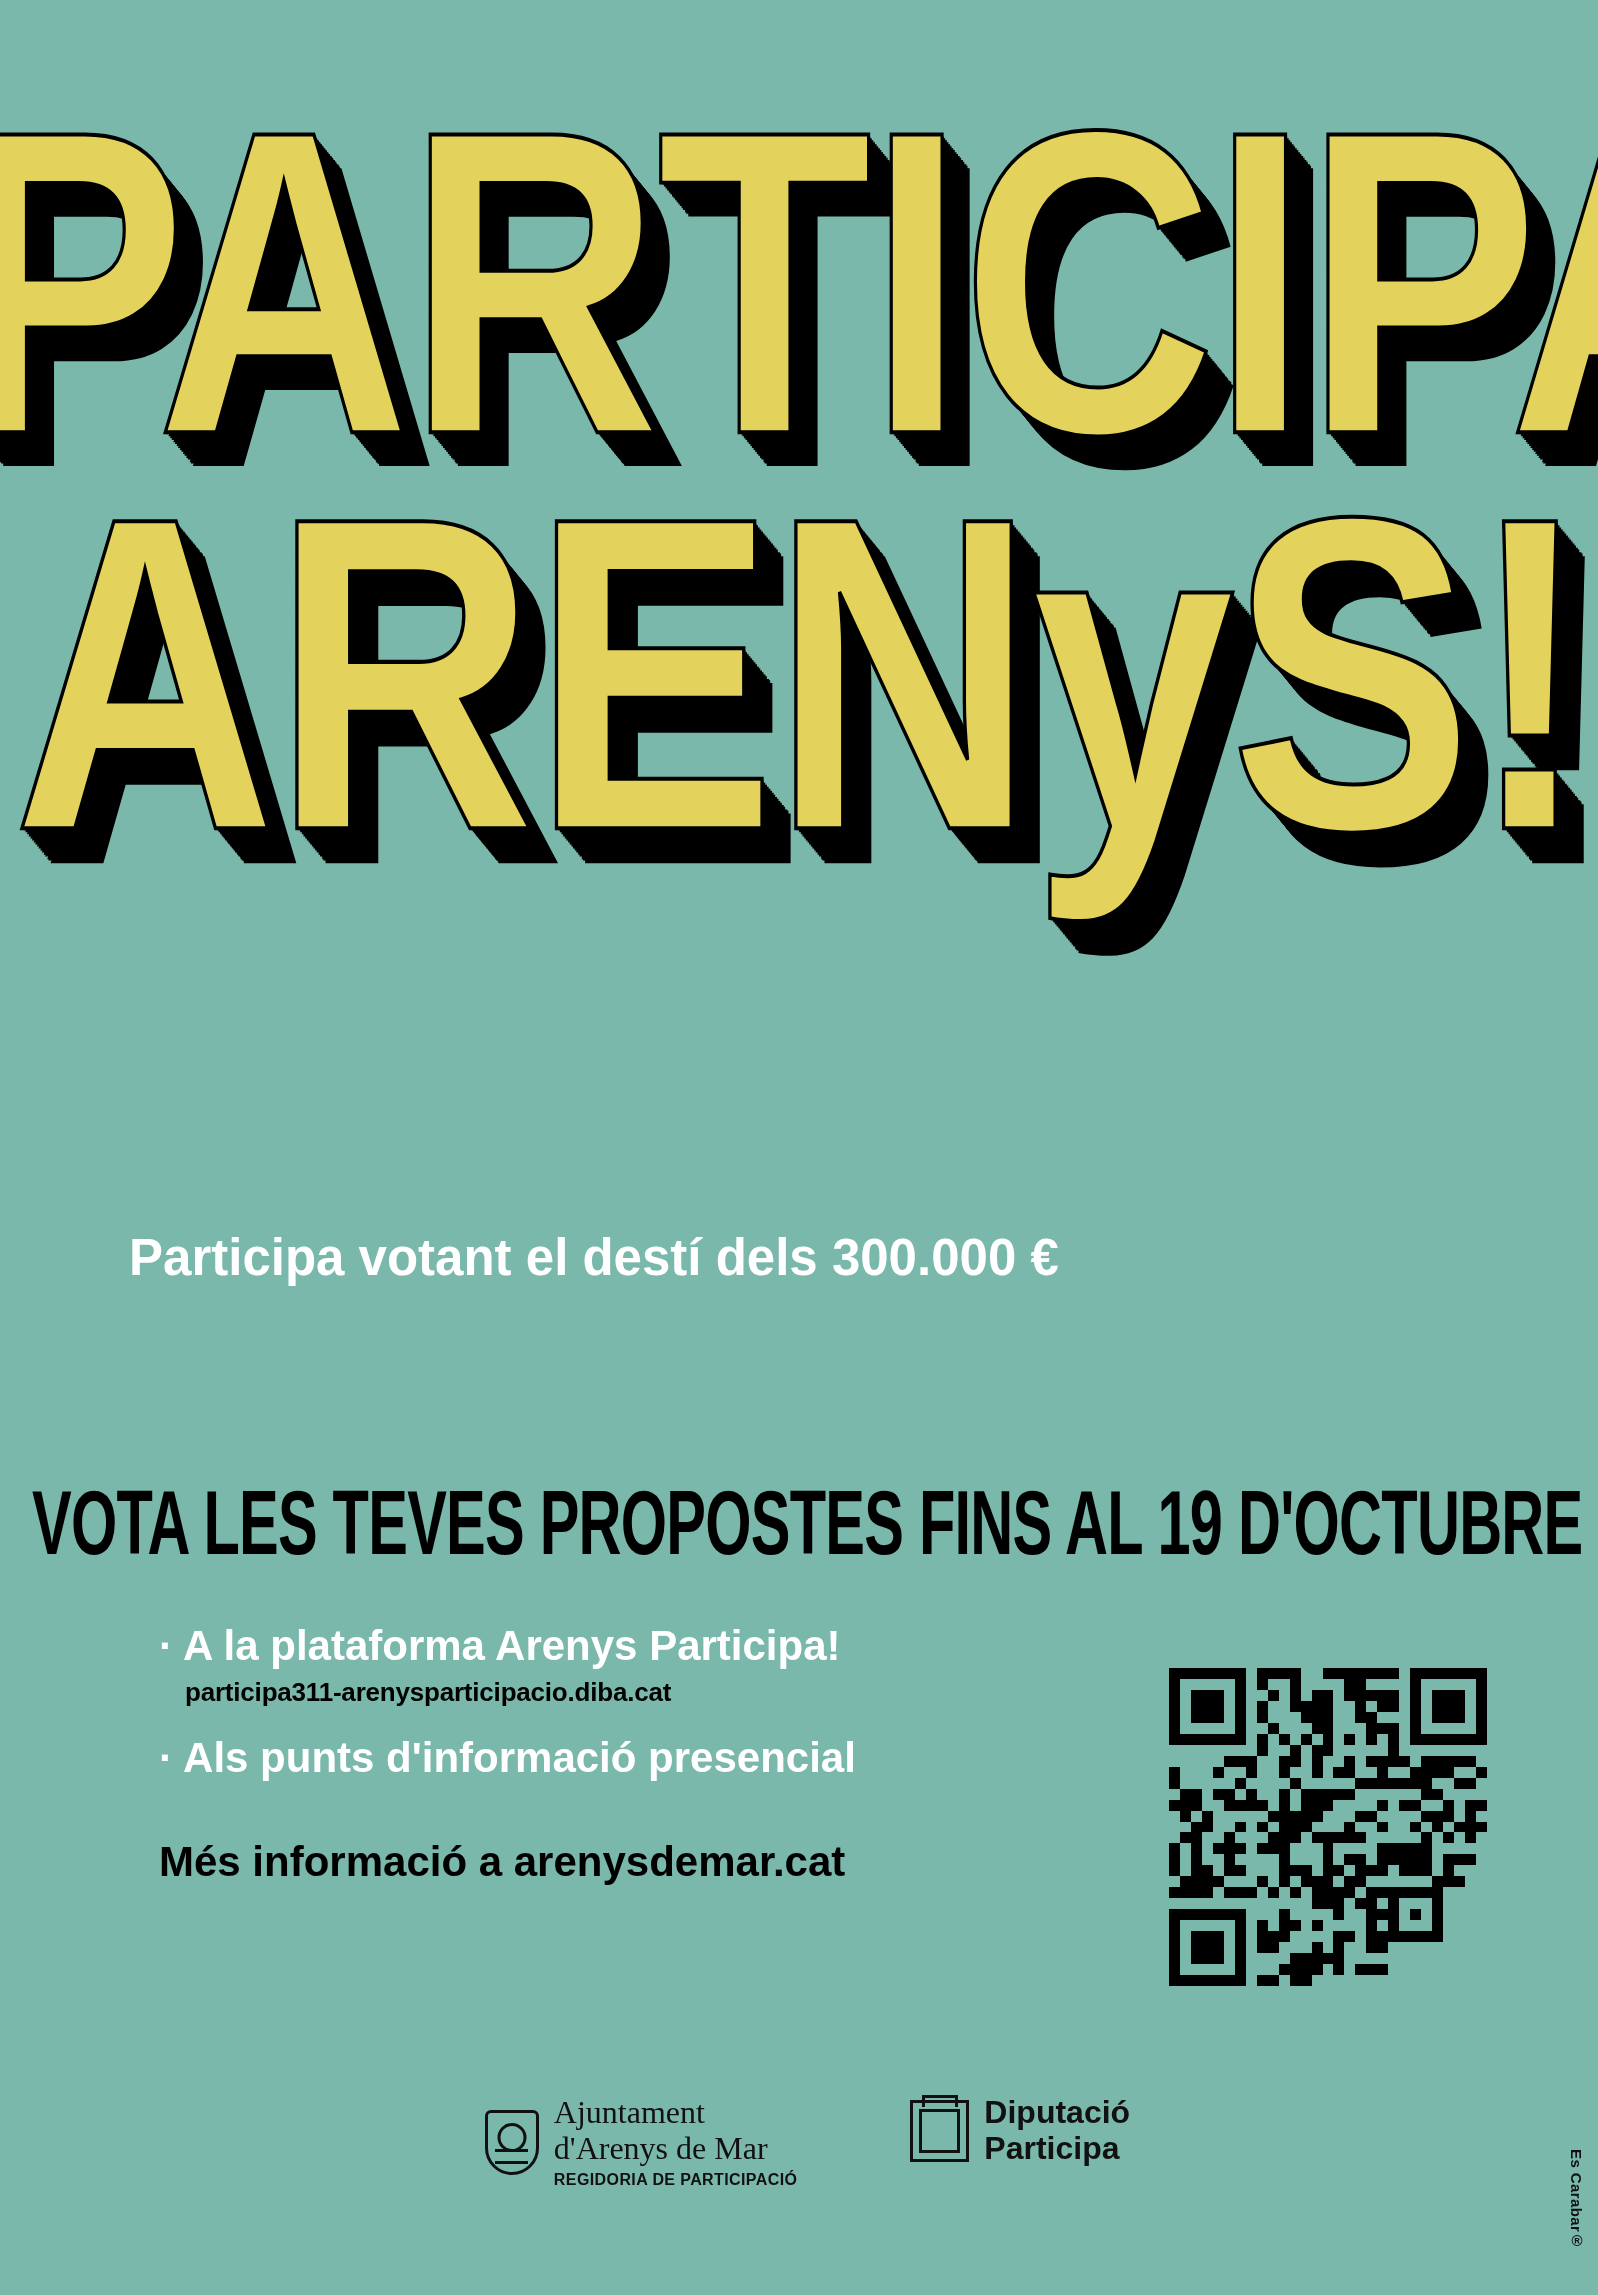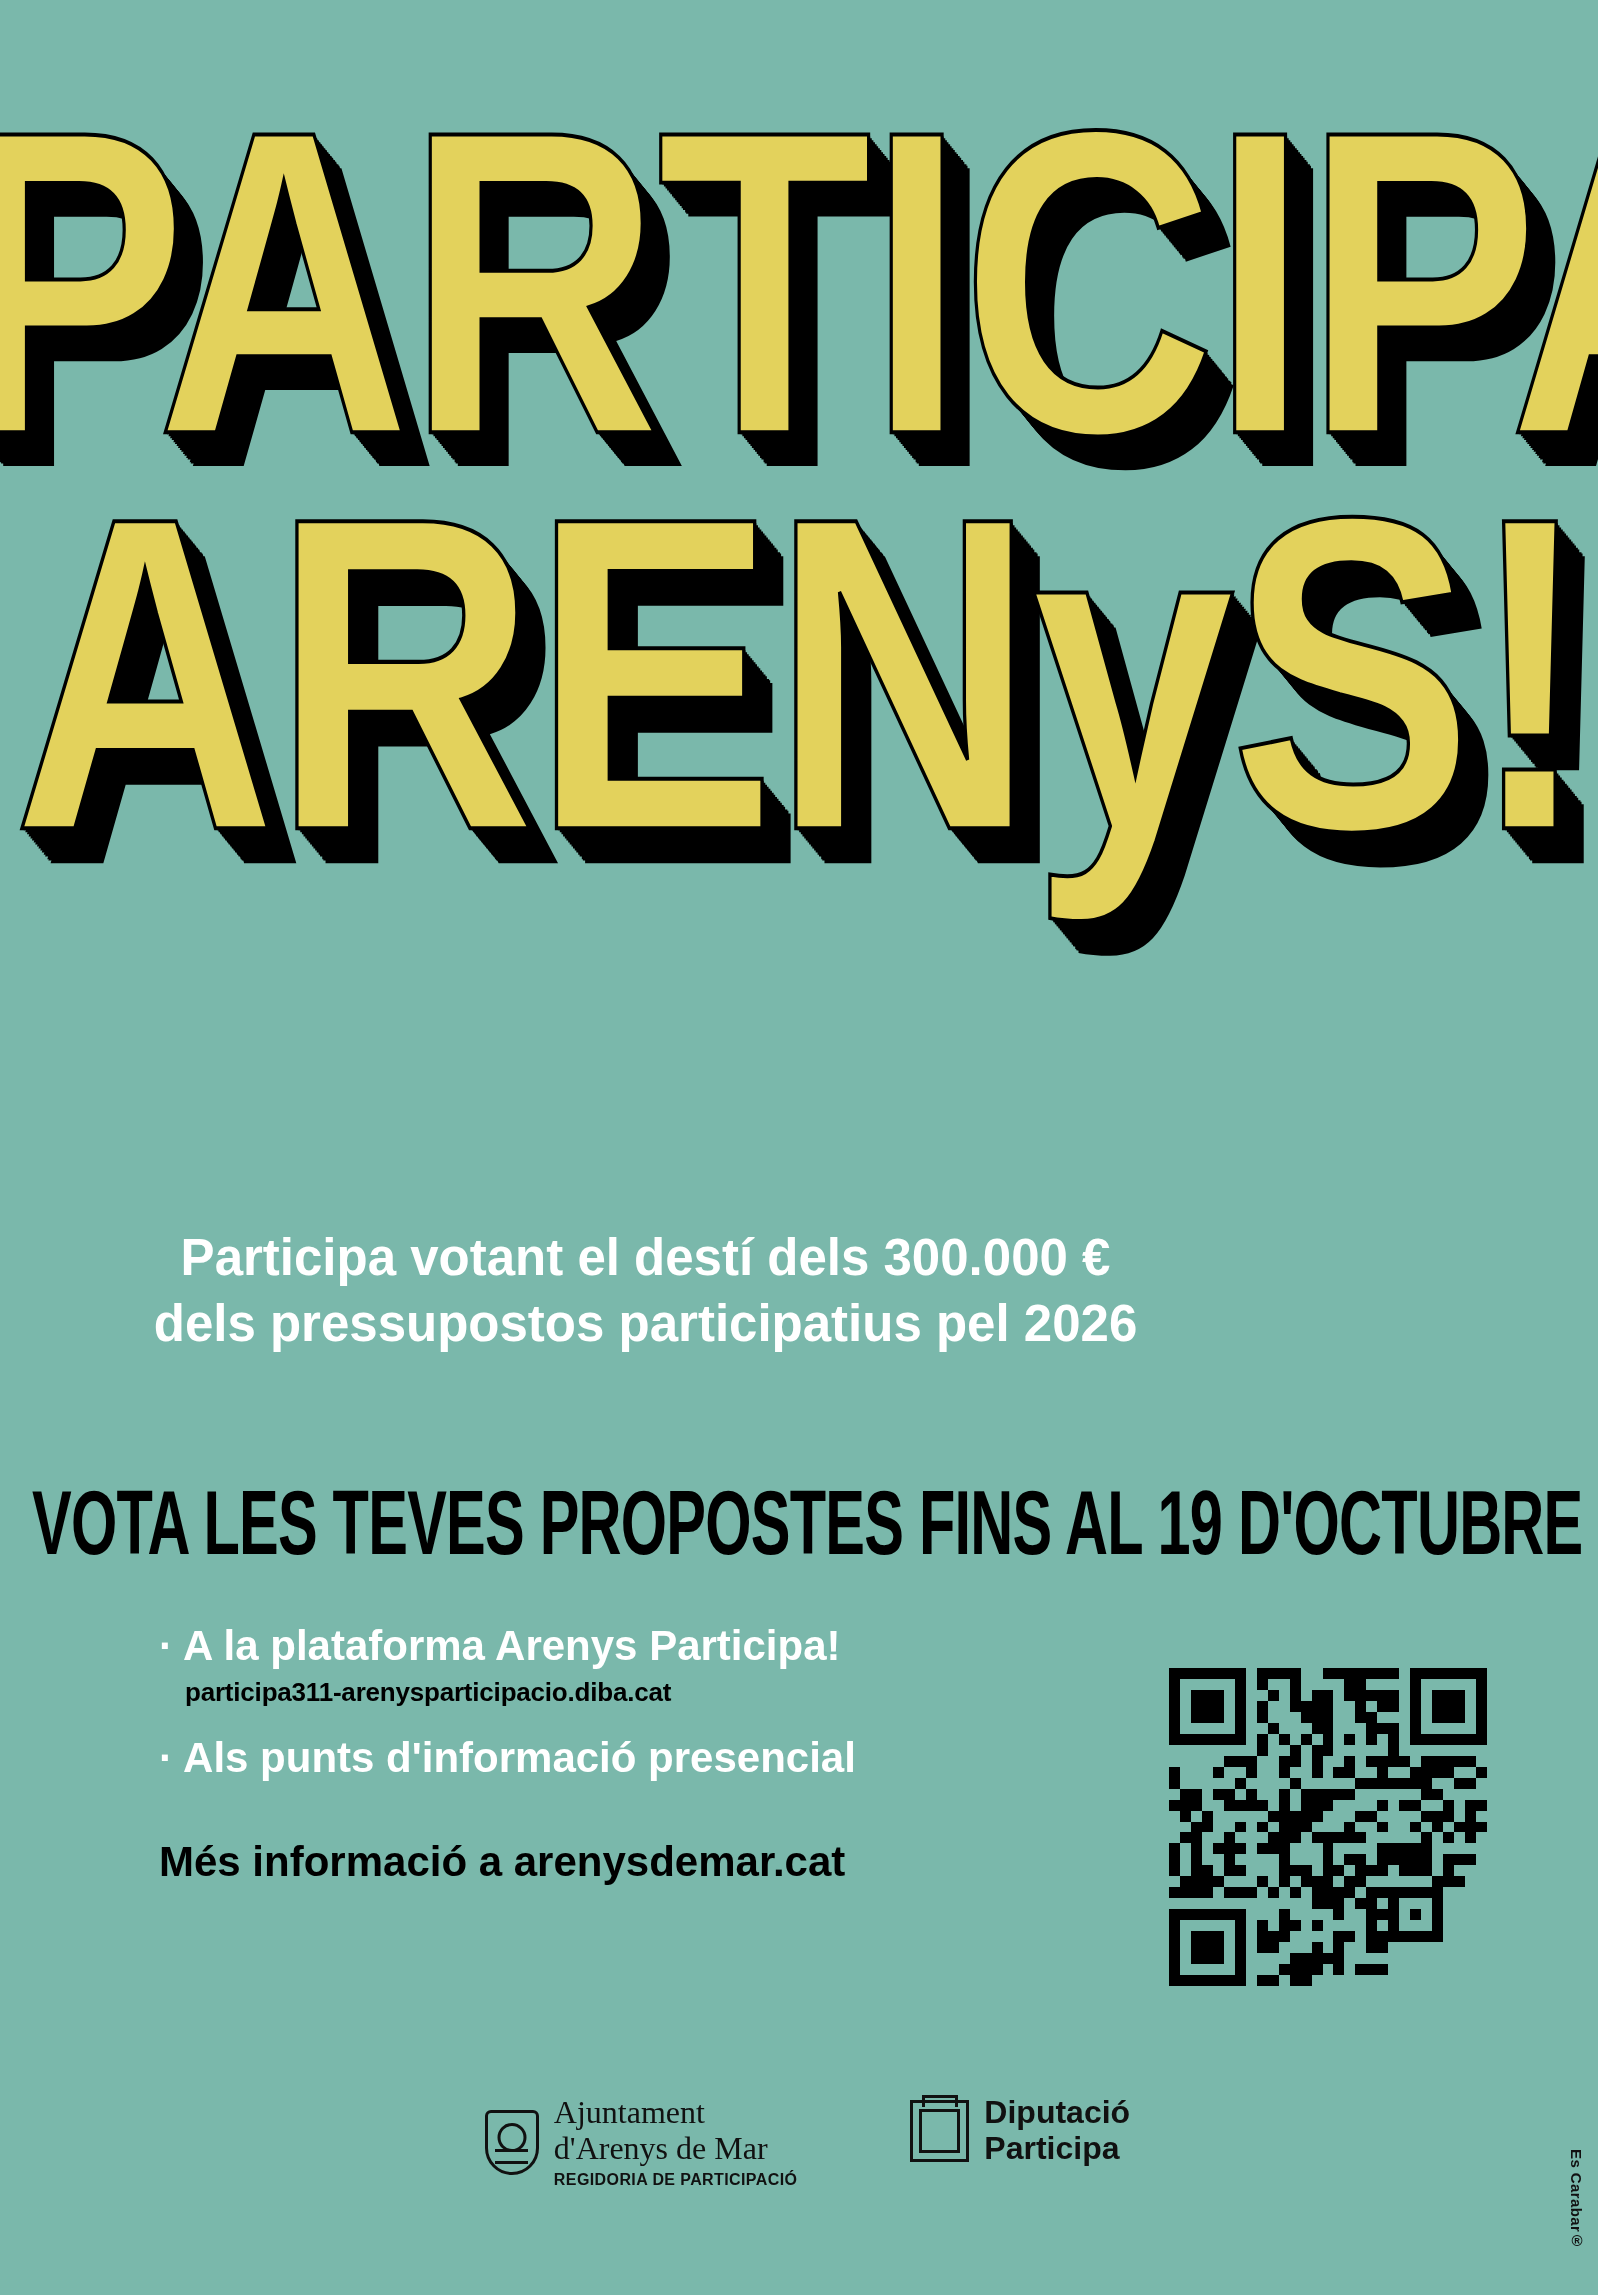--- a/index.html
+++ b/index.html
@@ -59,21 +59,20 @@
     font-size:333px;
     transform:scaleX(1.10) scaleY(1.34);
     transform-origin:center top;
   }
 
   
   .subtitle {
     position:absolute;
     left:0; top:1225px;
     width:1291px;
-    text-align:center;
     color:#ffffff;
     font-size:51px;
     font-weight:bold;
     line-height:1.30;
     padding:0 129px;
   }
   .subtitle .ln { display:block; white-space:nowrap; }
 
   
   .vota {
@@ -212,21 +211,20 @@
 
 <div class="poster">
 
   <div class="headline">
     <div class="hl-line hl-1">PARTICIPA</div>
     <div class="hl-line hl-2">ARENyS!</div>
   </div>
 
   <div class="subtitle">
     <span class="ln">Participa votant el destí dels 300.000 €</span>
-    <span class="ln">dels pressupostos participatius pel 2026</span>
   </div>
 
   <div class="vota">VOTA LES TEVES PROPOSTES FINS AL 19 D'OCTUBRE</div>
 
   <div class="bullets">
     <div class="bullet">· A la plataforma Arenys Participa!</div>
     <div class="bullet-url">participa311-arenysparticipacio.diba.cat</div>
     <div class="bullet bullet2">· Als punts d'informació presencial</div>
     <div class="moreinfo">Més informació a arenysdemar.cat</div>
   </div>

